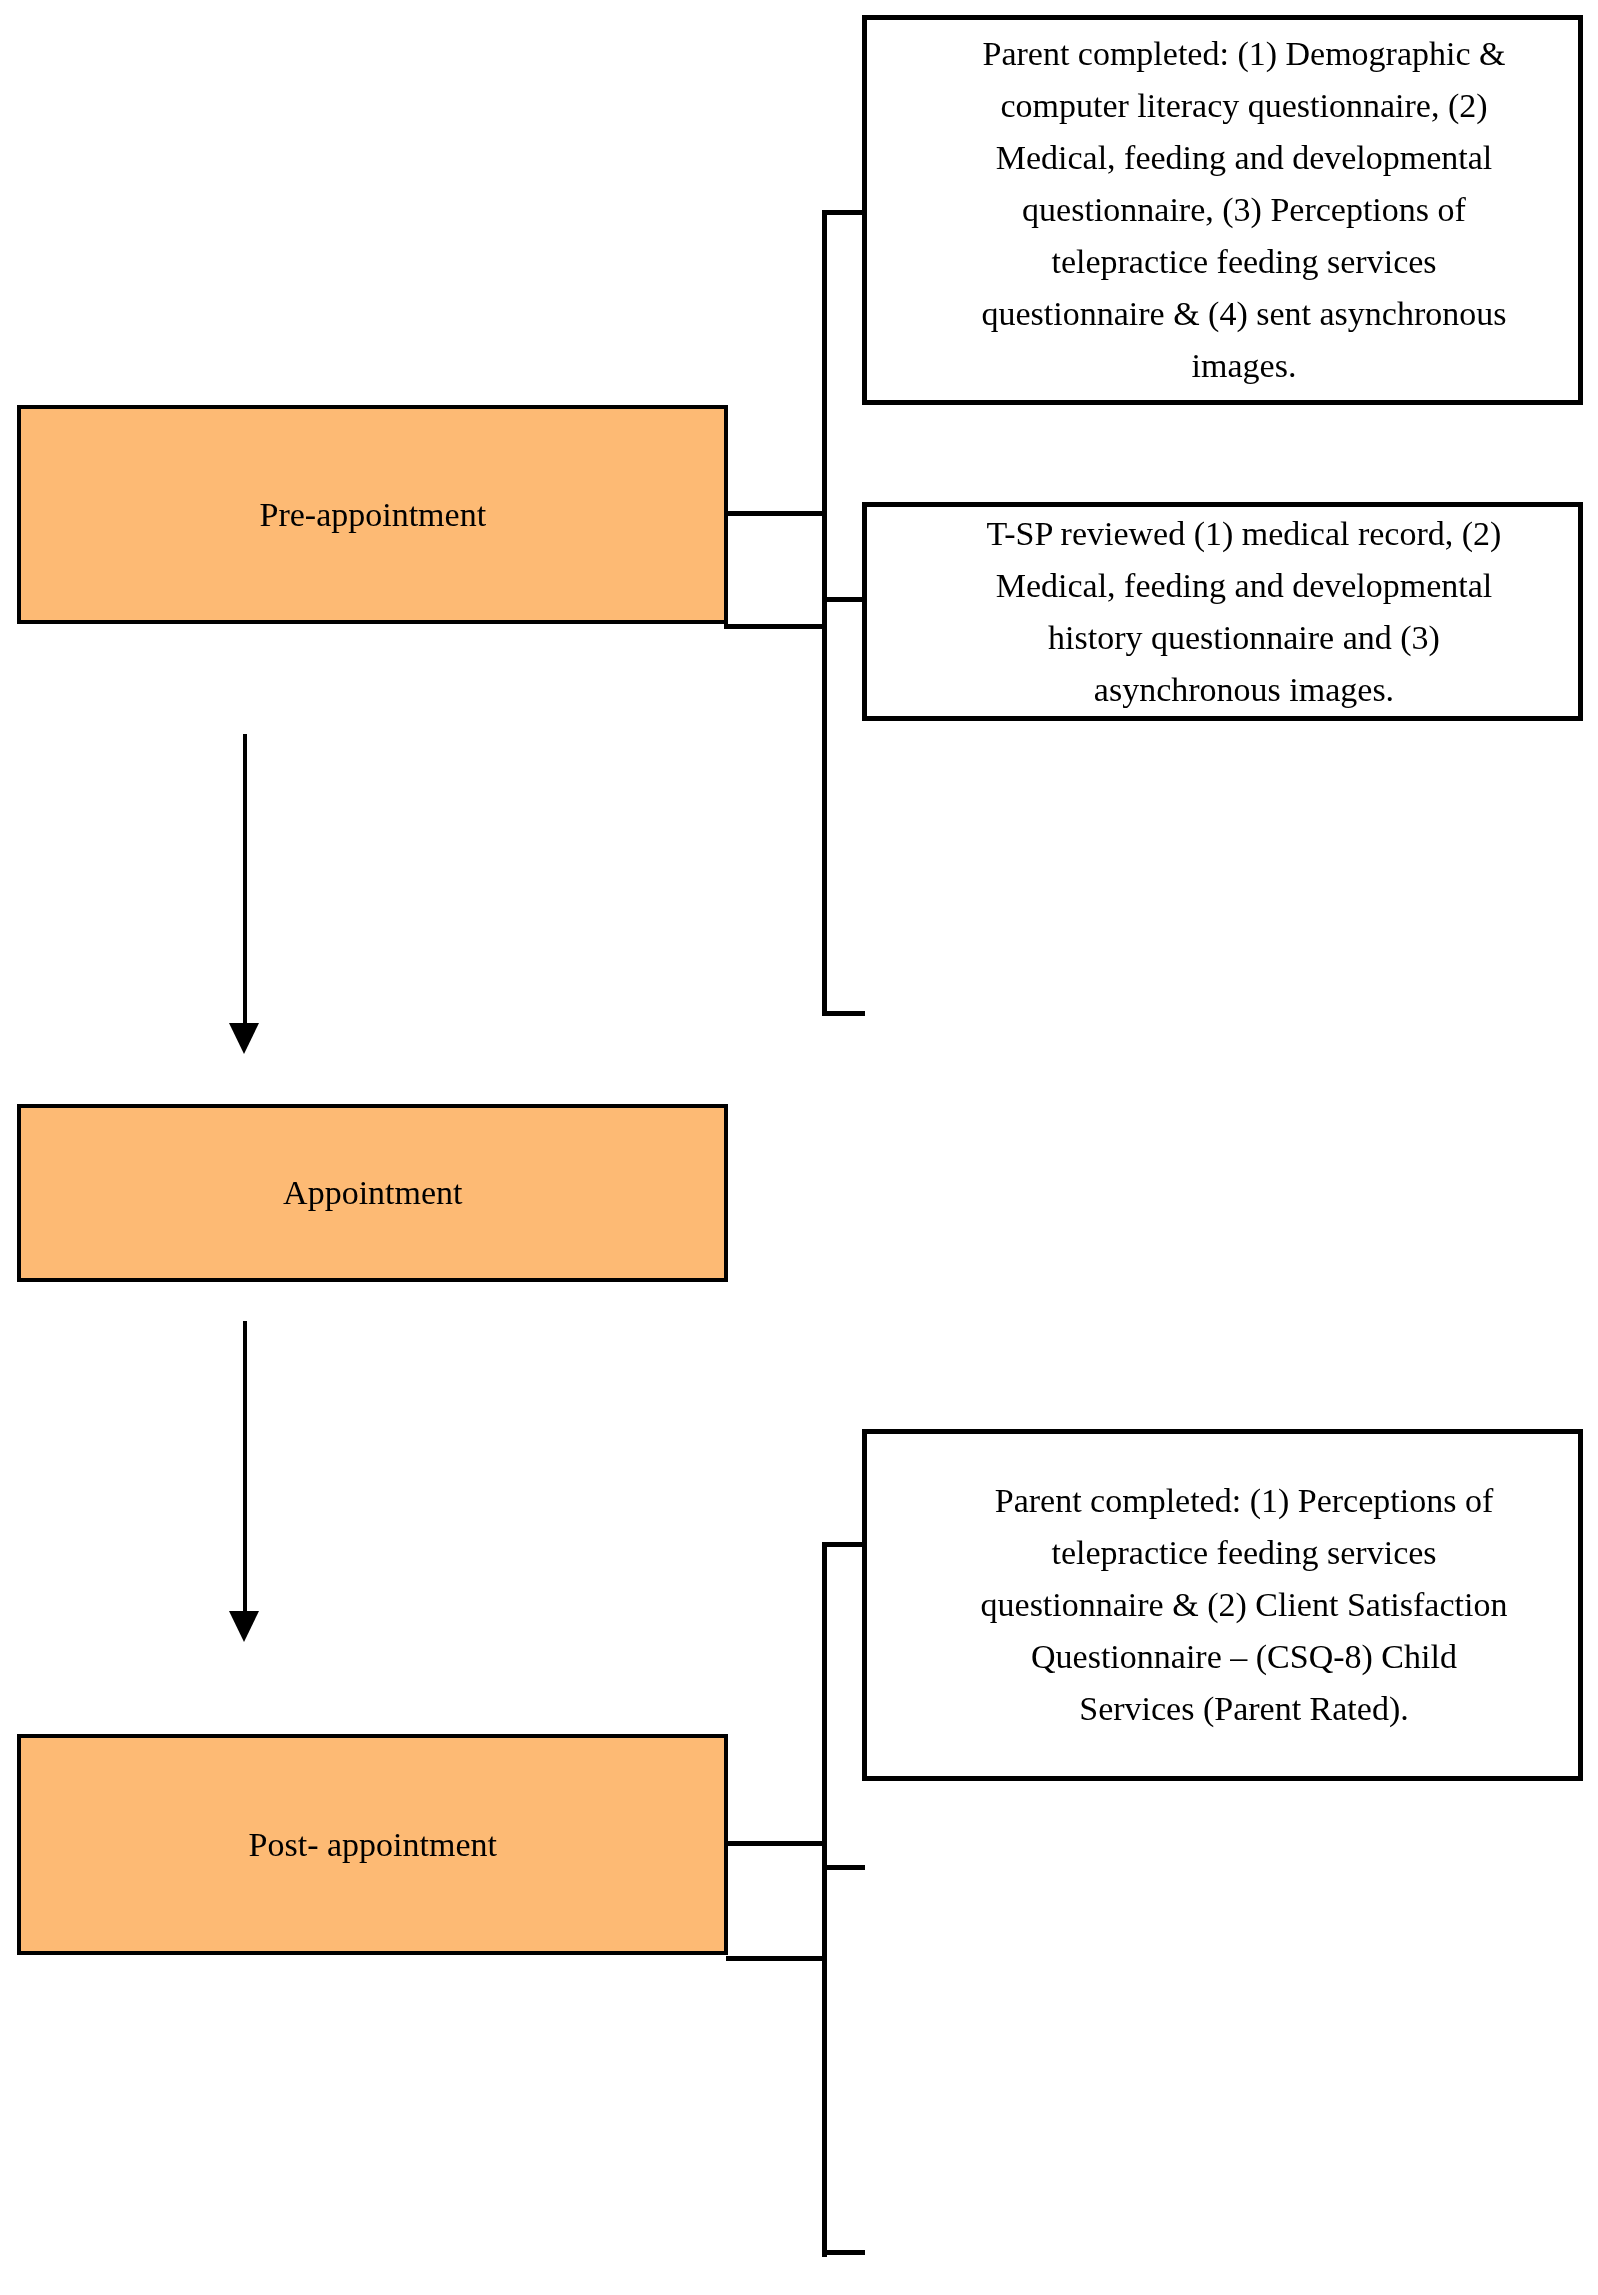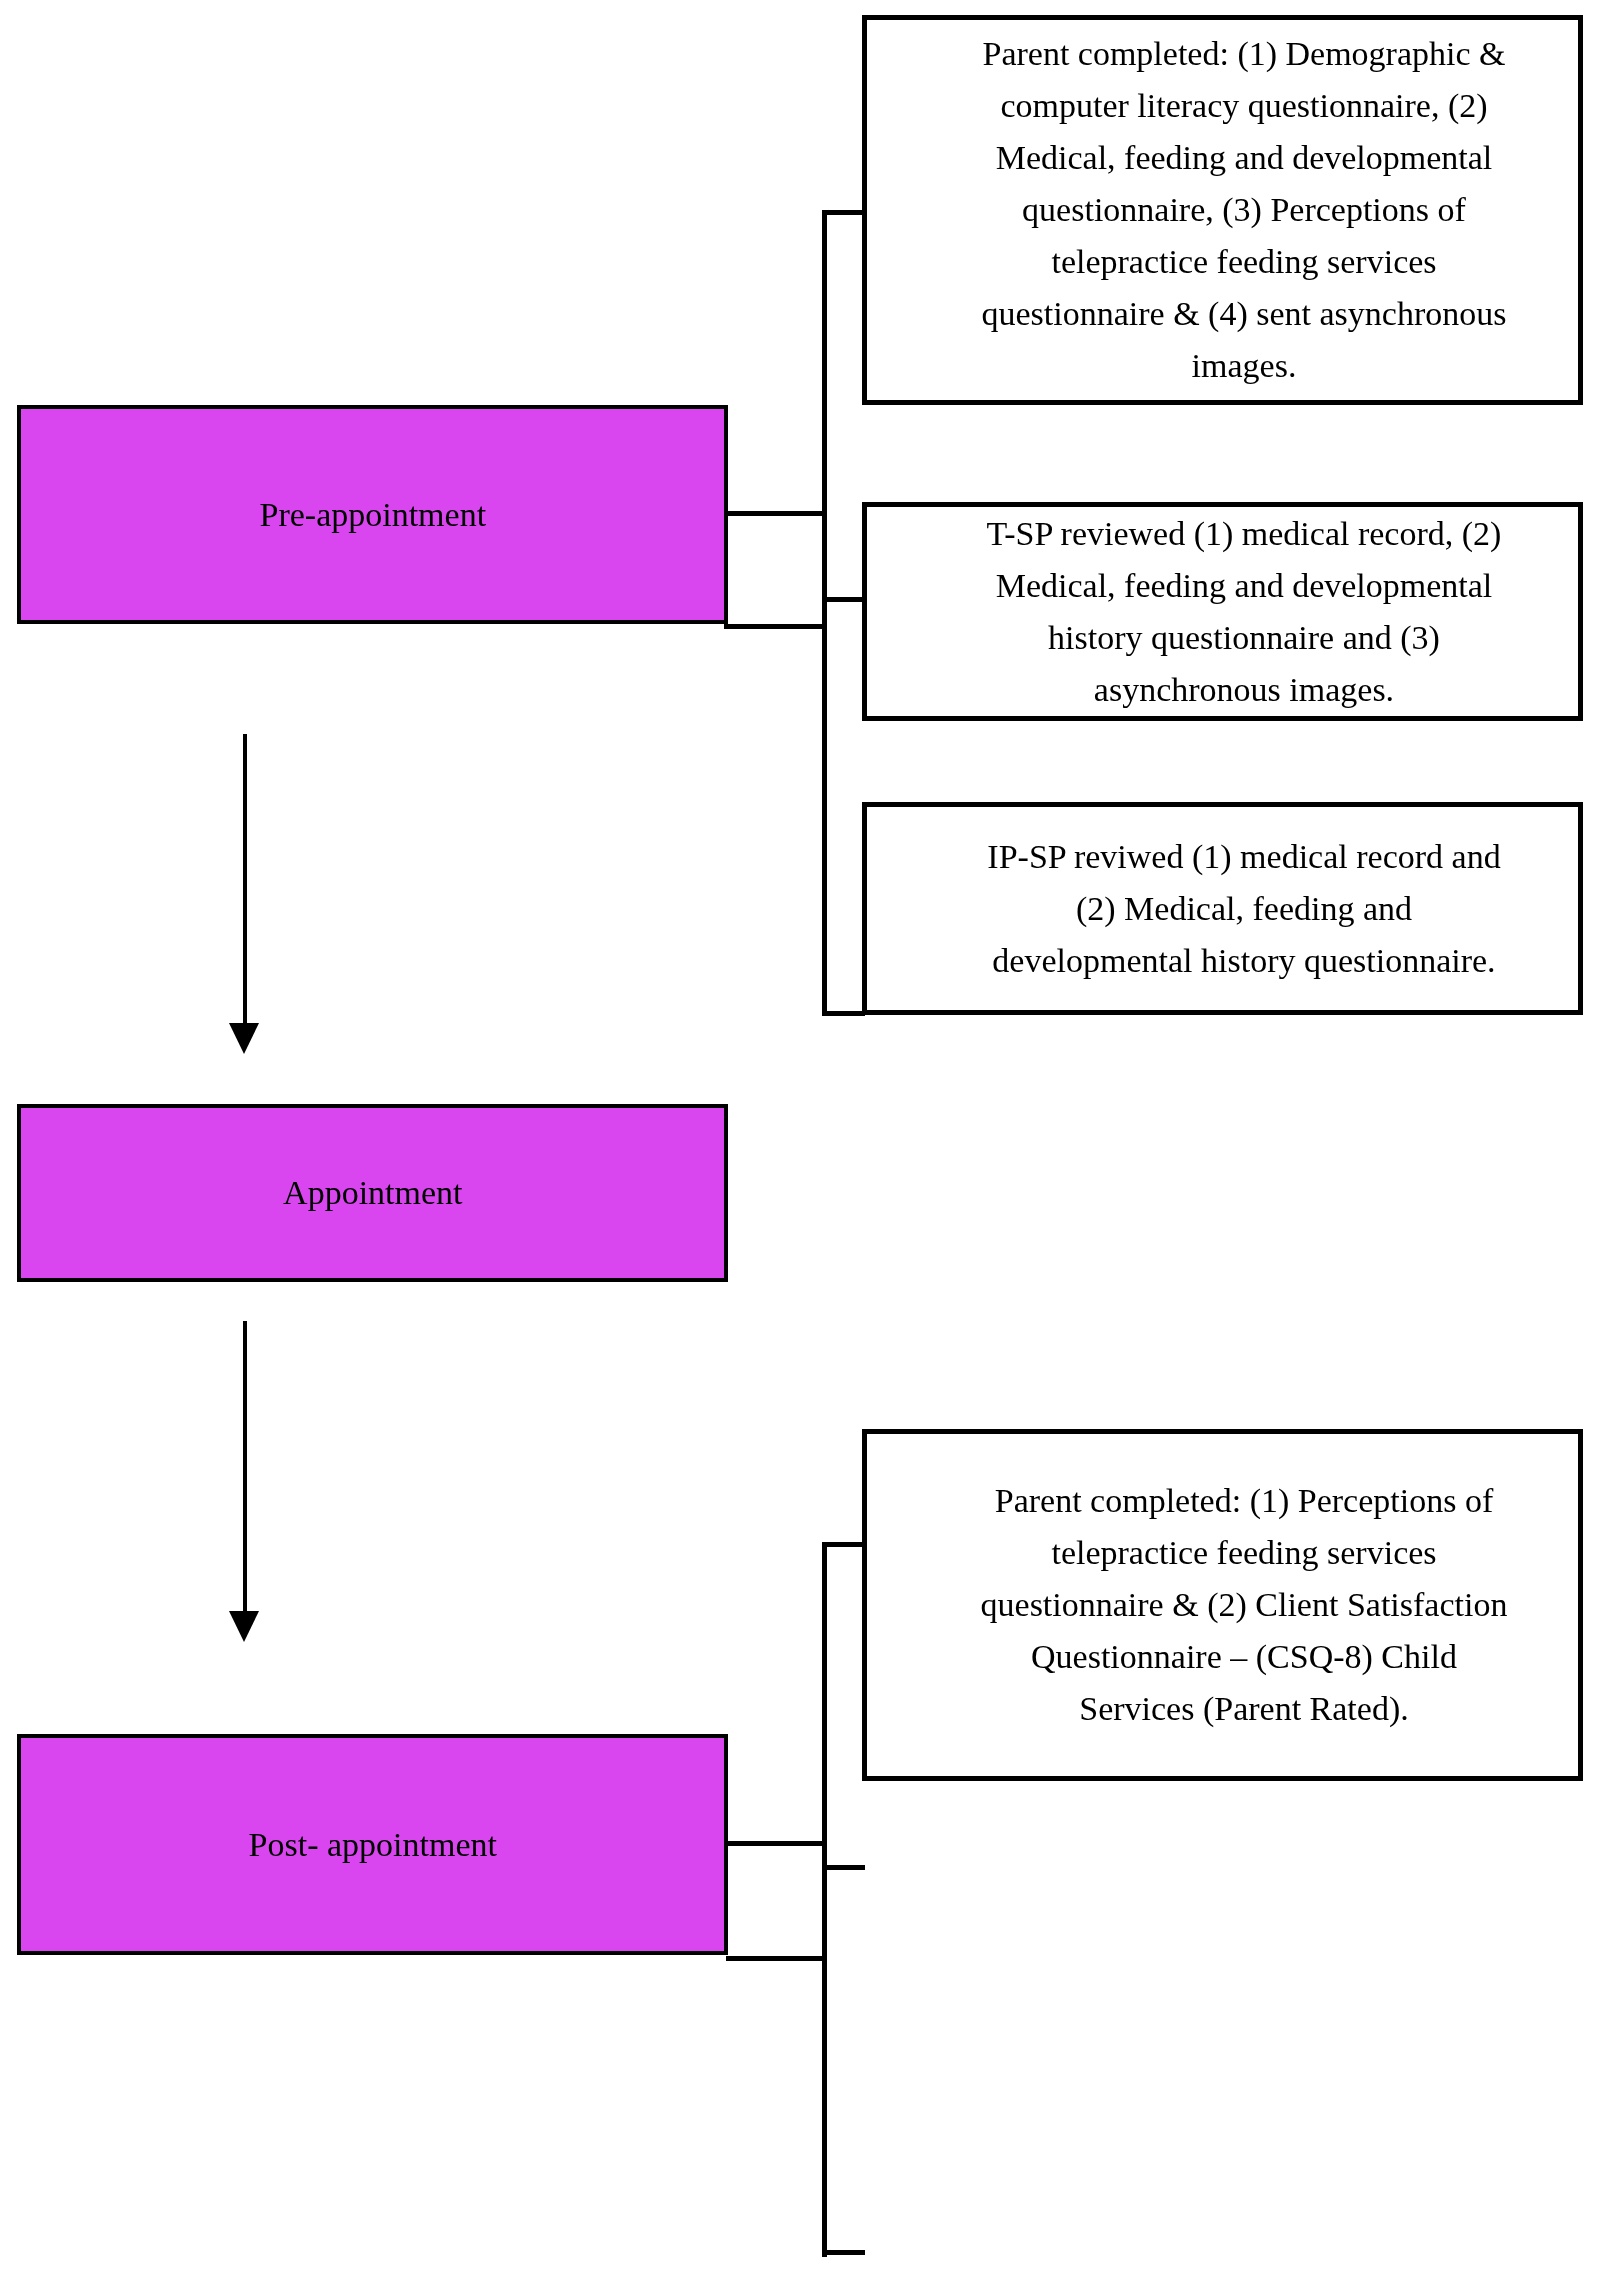--- a/index.html
+++ b/index.html
@@ -14,21 +14,21 @@
     background: #ffffff;
     font-family: "Liberation Serif", "DejaVu Serif", serif;
     color: #000000;
   }
   .lbox {
     position: absolute;
     left: 17.3px;
     width: 711px;
     border: 4.6px solid #000000;
     box-sizing: border-box;
-    background: #d946ef;
+    background: #fdba74;
     display: flex;
     align-items: center;
     justify-content: center;
     z-index: 2;
   }
   .rbox {
     position: absolute;
     left: 862px;
     width: 721px;
     border: 5.8px solid #000000;
@@ -95,25 +95,20 @@
 images.</span>
   </div>
 
   <div class="rbox" style="top:502px;height:219px;">
     <span class="box-text">T-SP reviewed (1) medical record, (2)
 Medical, feeding and developmental
 history questionnaire and (3)
 asynchronous images.</span>
   </div>
 
-  <div class="rbox" style="top:802px;height:213px;">
-    <span class="box-text">IP-SP reviwed (1) medical record and
-(2) Medical, feeding and
-developmental history questionnaire.</span>
-  </div>
 
   <div class="rbox" style="top:1429px;height:352px;">
     <span class="box-text">Parent completed: (1) Perceptions of
 telepractice feeding services
 questionnaire &amp; (2) Client Satisfaction
 Questionnaire – (CSQ-8) Child
 Services (Parent Rated).</span>
   </div>
 
 

